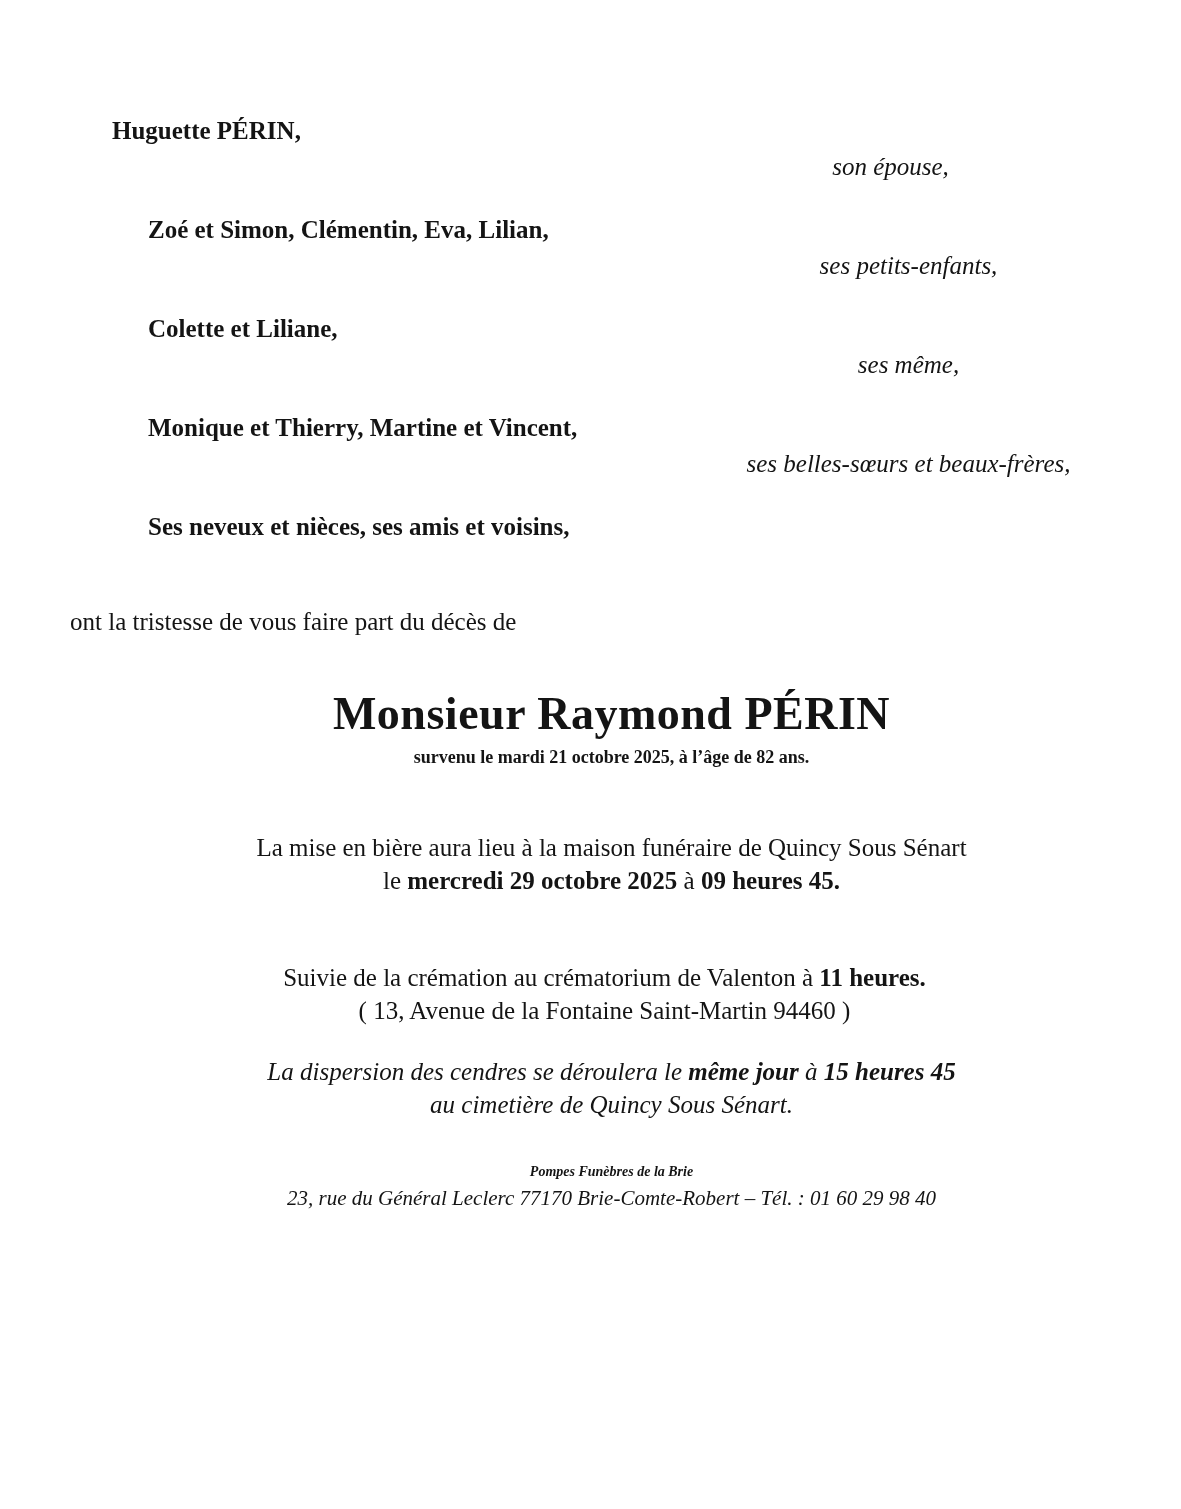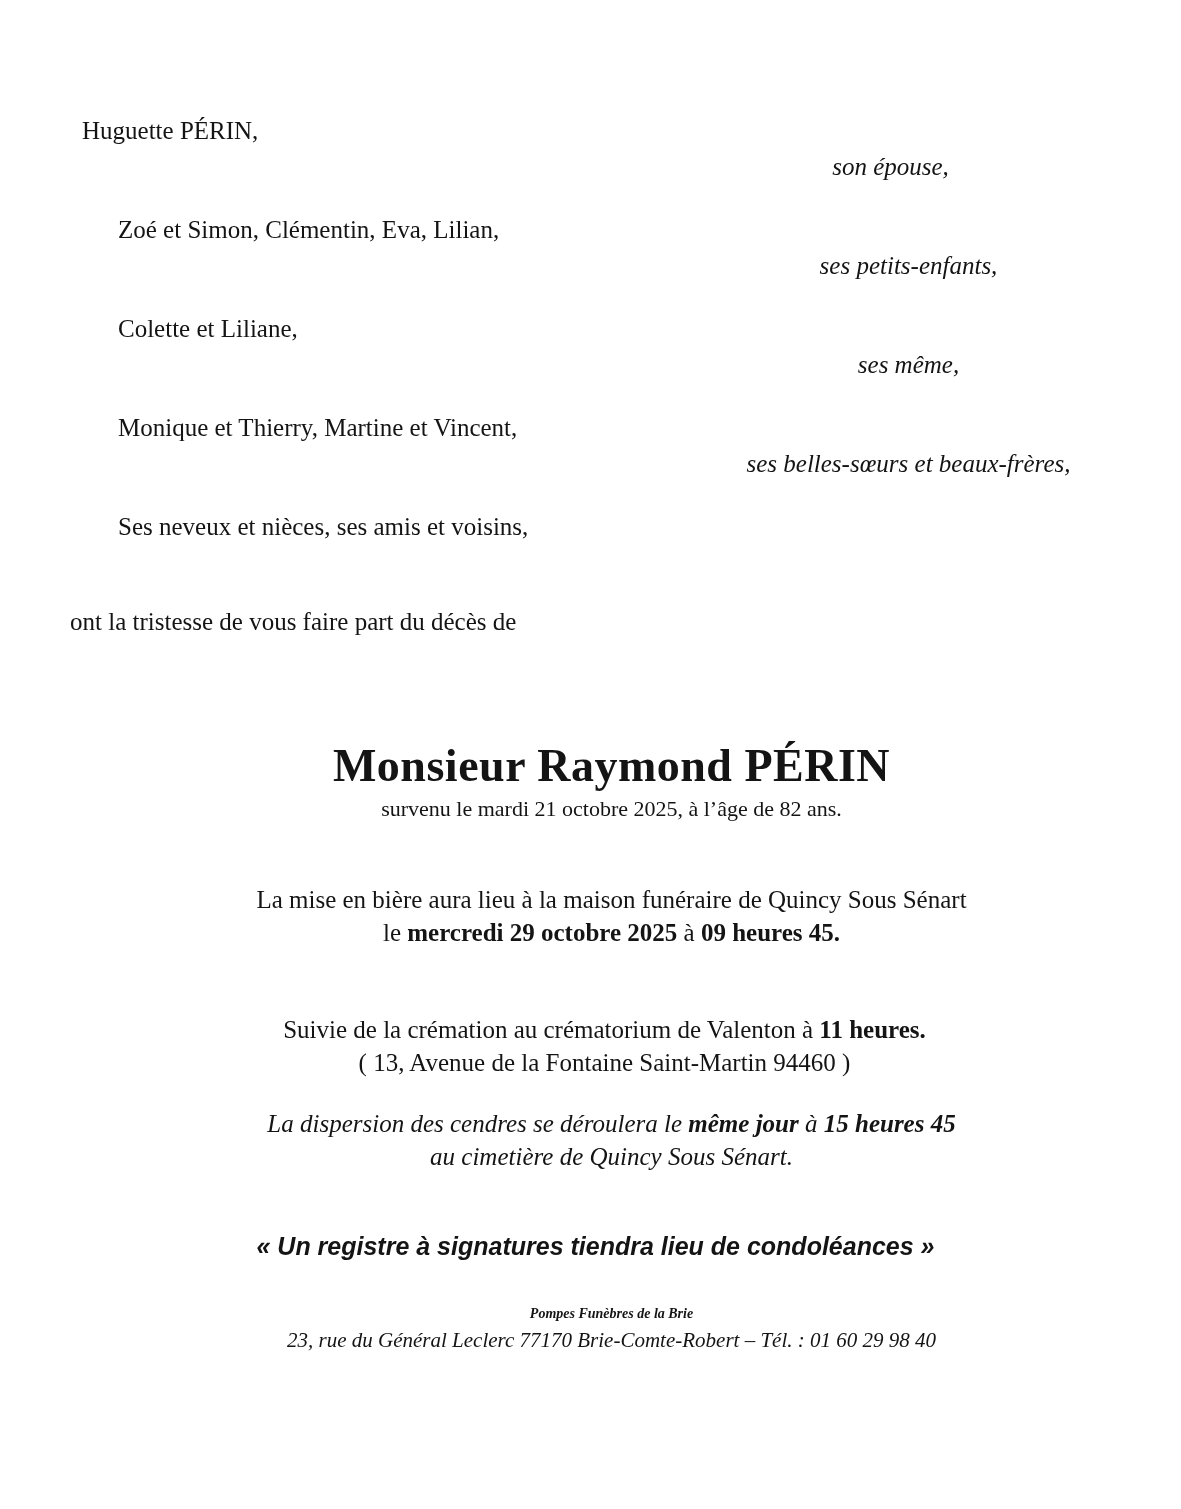--- a/index.html
+++ b/index.html
@@ -13,46 +13,47 @@
     font-family: "Liberation Serif", serif;
     box-sizing: border-box;
     padding-top: 114px;
     overflow: hidden;
   }
   p { margin: 0; }
   .line {
     font-size: 25px;
     line-height: 33px;
   }
-  .names { margin-left: 82px; }
+  .names { margin-left: 112px; font-weight: bold; }
   .relation {
     margin-left: 600px;
     margin-top: 3px;
     font-style: italic;
     text-align: center;
   }
   .group-gap { margin-top: 30px; padding-left: 36px; }
   .intro {
     margin-left: 70px;
     margin-top: 62px;
   }
   .center {
     text-align: center;
     padding-left: 42px;
   }
   .deceased-name {
-    margin-top: 100px;
+    margin-top: 48px;
     font-size: 46px;
     line-height: 56px;
     font-weight: bold;
     letter-spacing: 0.5px;
   }
   .death-statement {
-    font-size: 22px;
+    font-size: 18px;
     line-height: 30px;
+    font-weight: bold;
   }
   .para { font-size: 25px; line-height: 33px; }
   .biere { margin-top: 59px; }
   .cremation { margin-top: 64px; padding-left: 28px; }
   .dispersion { margin-top: 28px; font-style: italic; }
   .bold { font-weight: bold; }
   .register-notice {
     margin-top: 57px;
     text-align: center;
     font-family: "Liberation Sans", sans-serif;
@@ -117,20 +118,19 @@
   <div class="center para cremation">
     <p><span>Suivie de la crémation au crématorium de Valenton à </span><span class="bold">11 heures.</span></p>
     <p>( 13, Avenue de la Fontaine Saint-Martin 94460 )</p>
   </div>
 
   <div class="center para dispersion">
     <p><span>La dispersion des cendres se déroulera le </span><span class="bold">même jour</span><span> à </span><span class="bold">15 heures 45</span></p>
     <p>au cimetière de Quincy Sous Sénart.</p>
   </div>
 
-  <p class="register-notice">« Un registre à signatures tiendra lieu de condoléances »</p>
 
   <footer class="footer">
     <p class="fh-name">Pompes Funèbres de la Brie</p>
     <p>23, rue du Général Leclerc 77170 Brie-Comte-Robert – Tél. : 01 60 29 98 40</p>
   </footer>
 
 </div>
 
 </body></html>

